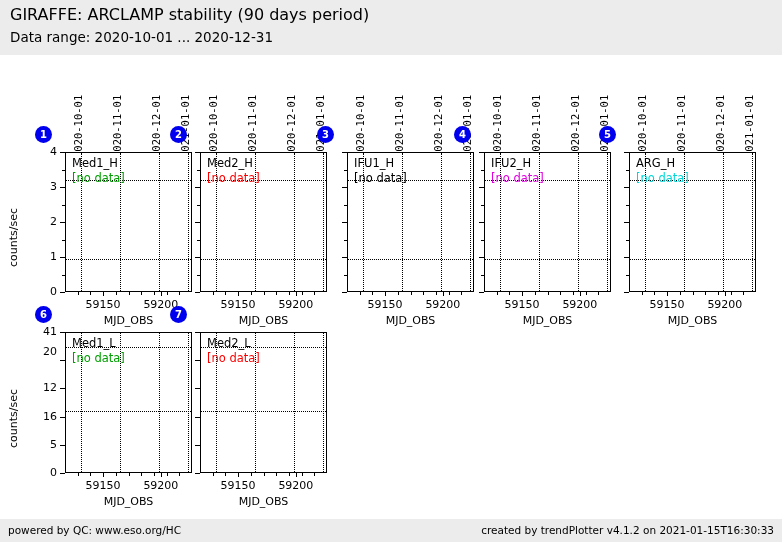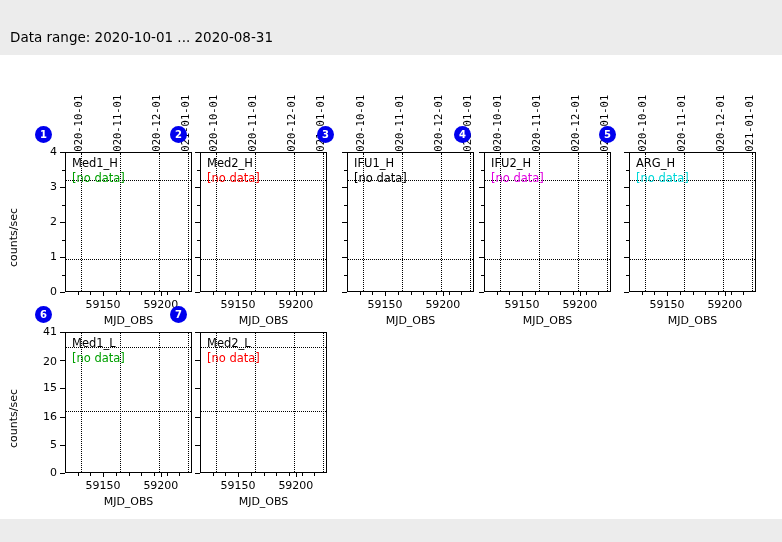--- a/index.html
+++ b/index.html
@@ -119,21 +119,22 @@
   .yaxlabel {
     position:absolute; font-size:11px; color:#000; white-space:nowrap;
     transform-origin: left bottom;
     transform: rotate(-90deg);
   }
 </style>
 </head>
 <body>
 
 <div id="header">
-  <div class="subtitle">Data range: 2020-10-01 ... 2020-08-31</div>
+  <div class="title">GIRAFFE: ARCLAMP stability (90 days period)</div>
+  <div class="subtitle">Data range: 2020-10-01 ... 2020-12-31</div>
 </div>
 
 <div id="plots">
     <div class="panel">
       <div class="badge" style="left: 35px; top: 71px;">1</div>
       <div class="datelab" style="left: 83.605px; top: 91px;">2020-10-01</div>
       <div class="datelab" style="left: 122.975px; top: 91px;">2020-11-01</div>
       <div class="datelab" style="left: 161.71px; top: 91px;">2020-12-01</div>
       <div class="datelab" style="left: 190.92px; top: 91px;">2021-01-01</div>
       <div class="frame" style="left: 65px; top: 97px; width: 127px; height: 140px;">
@@ -344,23 +345,23 @@
         <div class="vgrid" style="left: 92.71px;"></div>
         <div class="vgrid" style="left: 121.92px;"></div>
         <div class="hgrid" style="top: 14.1px;"></div>
         <div class="hgrid" style="top: 78.255px;"></div>
         <div class="pname">Med1_L</div>
         <div class="pnodata" style="color: rgb(0, 160, 0);">[no data]</div>
       </div>
       <div class="ytickmark" style="left: 60px; top: 277px;"></div>
       <div class="ytick" style="left: 25px; width: 32px; top: 270px;">41</div>
       <div class="ytickmark" style="left: 60px; top: 305.2px;"></div>
-      <div class="ytick" style="left: 25px; width: 32px; top: 300px;">20</div>
+      <div class="ytick" style="left: 25px; width: 32px; top: 290px;">20</div>
       <div class="ytickmark" style="left: 60px; top: 333.4px;"></div>
-      <div class="ytick" style="left: 25px; width: 32px; top: 326.4px;">15</div>
+      <div class="ytick" style="left: 25px; width: 32px; top: 326.4px;">12</div>
       <div class="ytickmark" style="left: 60px; top: 361.6px;"></div>
       <div class="ytick" style="left: 25px; width: 32px; top: 354.6px;">16</div>
       <div class="ytickmark" style="left: 60px; top: 389.8px;"></div>
       <div class="ytick" style="left: 25px; width: 32px; top: 382.8px;">5</div>
       <div class="ytickmark" style="left: 60px; top: 418px;"></div>
       <div class="ytick" style="left: 25px; width: 32px; top: 411px;">0</div>
       <div class="xtickmark" style="left: 103.1px; top: 418px;"></div>
       <div class="xtick" style="left: 73.1px; width: 60px; top: 424px;">59150</div>
       <div class="xtickmark" style="left: 160.885px; top: 418px;"></div>
       <div class="xtick" style="left: 130.885px; width: 60px; top: 424px;">59200</div>
@@ -405,13 +406,15 @@
       <div class="xtickmark" style="left: 263.5px; top: 418px; height: 3px;"></div>
       <div class="xtickmark" style="left: 276.2px; top: 418px; height: 3px;"></div>
       <div class="xtickmark" style="left: 288.9px; top: 418px; height: 3px;"></div>
       <div class="xtickmark" style="left: 301.6px; top: 418px; height: 3px;"></div>
       <div class="xtickmark" style="left: 314.3px; top: 418px; height: 3px;"></div>
       <div class="xaxlabel" style="left: 200px; width: 127px; top: 440px;">MJD_OBS</div>
     </div>
   </div>
 
 <div id="footer">
+  <div class="left">powered by QC: www.eso.org/HC</div>
+  <div class="right">created by trendPlotter v4.1.2 on 2021-01-15T16:30:33</div>
 </div>
 
 </body></html>

